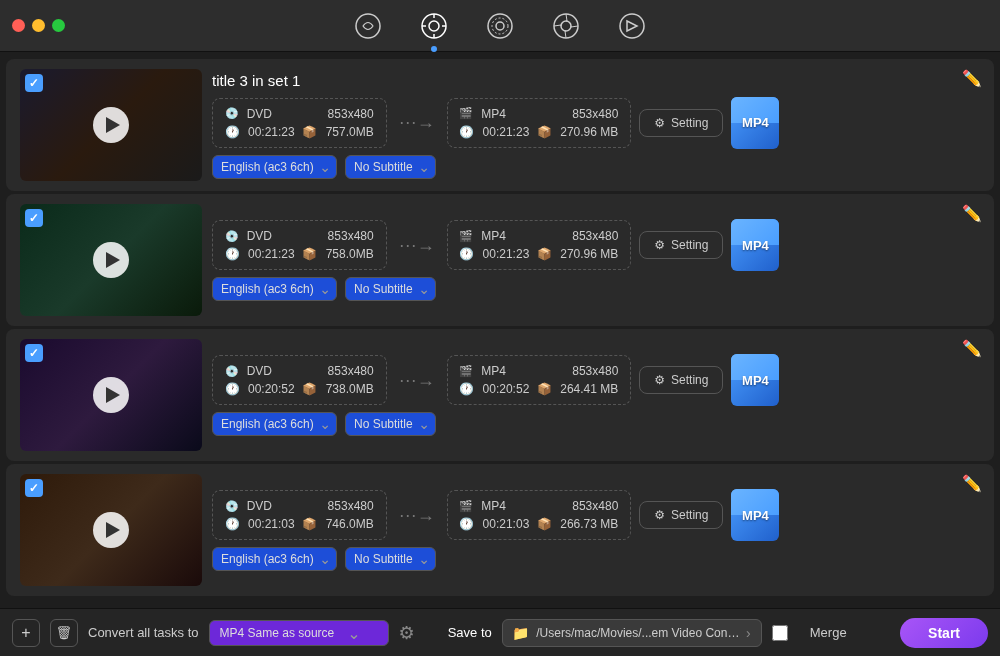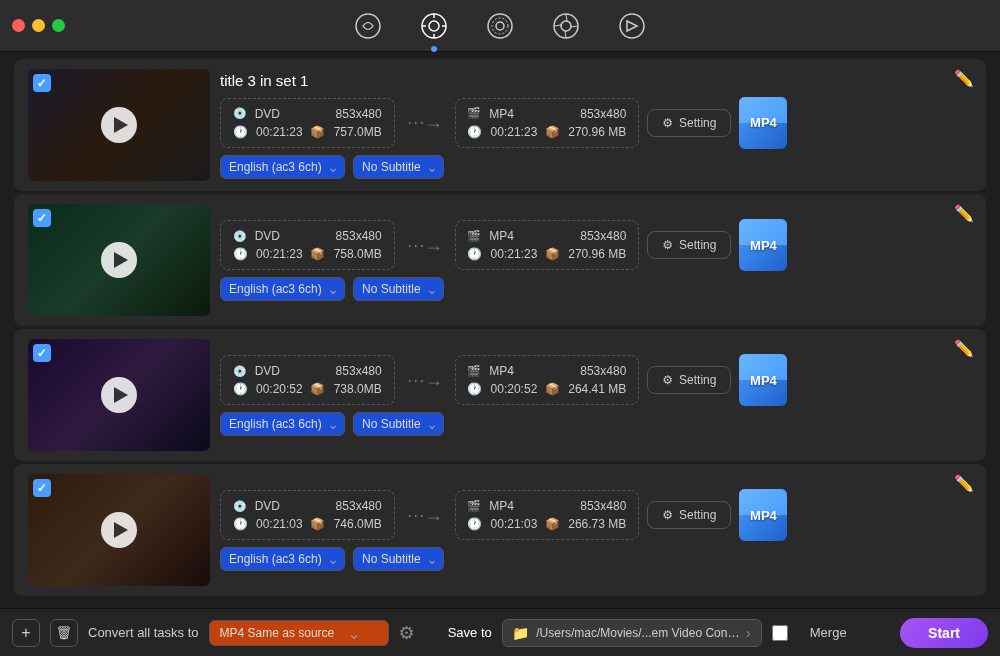--- a/index.html
+++ b/index.html
@@ -72,21 +72,21 @@
       height: 6px;
       background: #4a9eff;
       border-radius: 50%;
     }
 
     
     .content {
       flex: 1;
       overflow-y: auto;
       background: #1e1e1e;
-      padding: 4px 8px;
+      padding: 4px 0;
     }
     .content::-webkit-scrollbar { width: 6px; }
     .content::-webkit-scrollbar-track { background: #1e1e1e; }
     .content::-webkit-scrollbar-thumb { background: #555; border-radius: 3px; }
 
     
     .video-item {
       display: flex;
       align-items: center;
       padding: 10px 14px;
@@ -319,21 +319,21 @@
     .convert-select-wrapper::after {
       content: '⌄';
       position: absolute;
       right: 28px;
       top: 50%;
       transform: translateY(-50%);
       color: #999;
       pointer-events: none;
     }
     .convert-select {
-      background: #c2410c;
+      background: #6d28d9;
       border: 1px solid #555;
       border-radius: 6px;
       color: #ddd;
       font-size: 12px;
       padding: 5px 40px 5px 10px;
       appearance: none;
       -webkit-appearance: none;
       cursor: pointer;
       width: 180px;
     }

